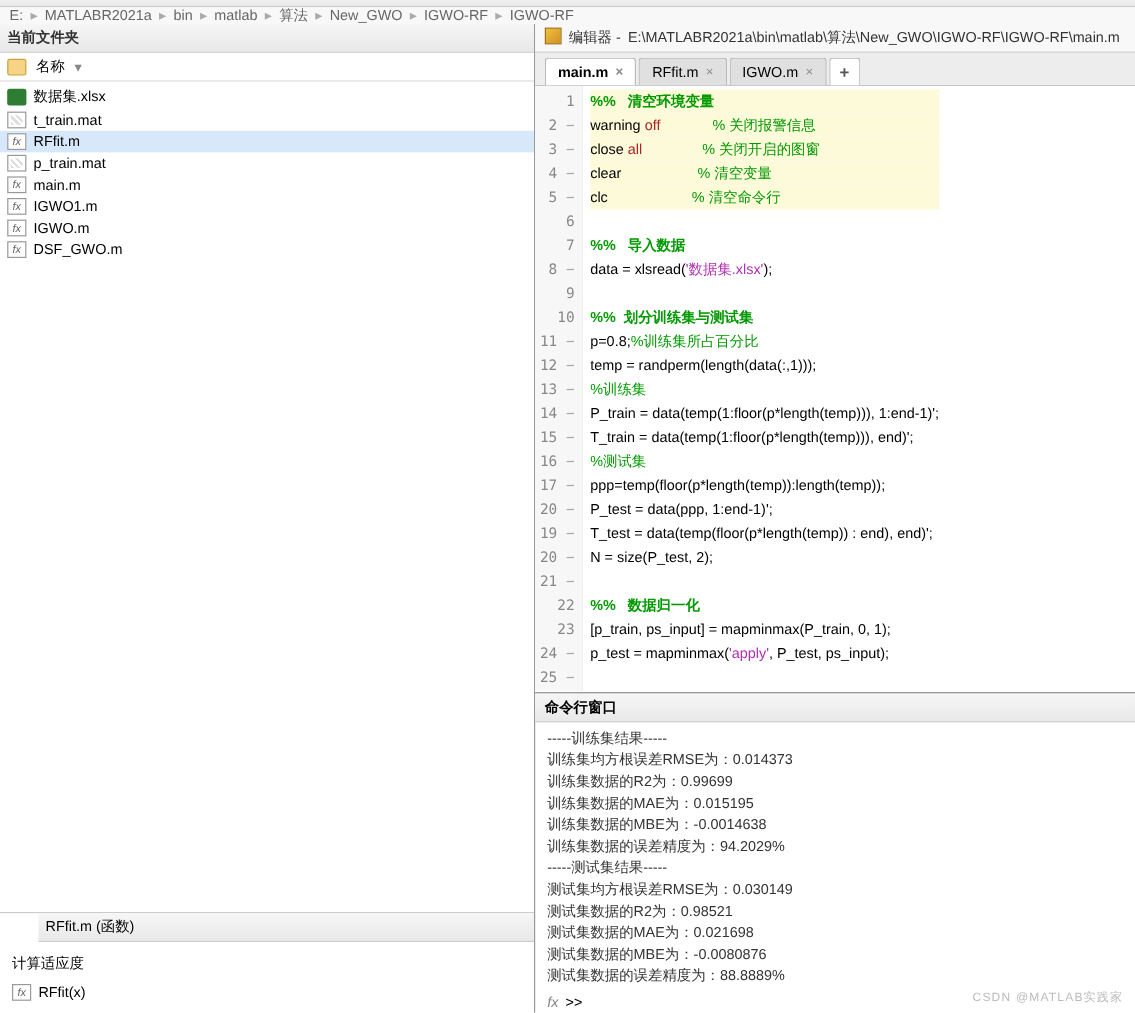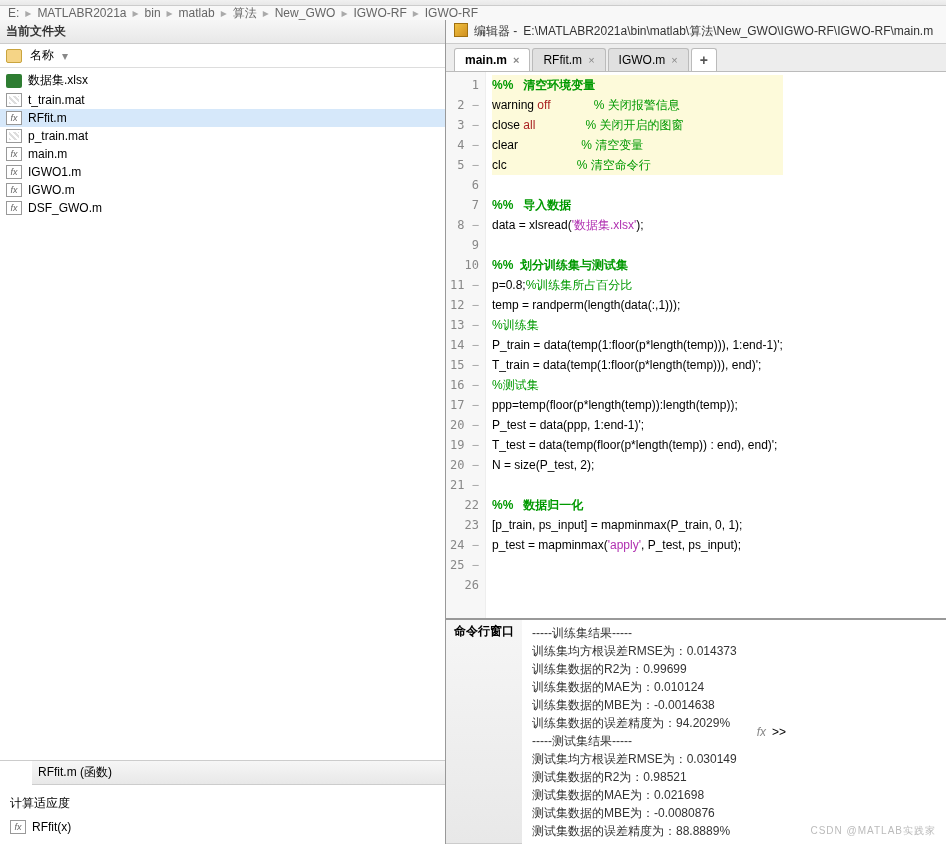--- a/index.html
+++ b/index.html
@@ -37,21 +37,21 @@
 .gutter { width: 40px; background: #f7f7f7; text-align: right; padding: 3px 6px 3px 0; color: #888; border-right: 1px solid #eee; }
 .gutter div { height: 20px; line-height: 20px; font-family: Consolas, monospace; font-size: 12px; }
 .gutter .dash::after { content: " −"; color: #aaa; }
 .code { padding: 3px 6px; font-family: Consolas, "Courier New", monospace; font-size: 13px; }
 .code .line { height: 20px; line-height: 20px; white-space: pre; }
 .section { background: #fdfada; }
 .str { color: #a22; }
 .str2 { color: #b030b0; }
 .cmt { color: #009900; }
 .sec { color: #009900; font-weight: bold; }
-.cmd-panel { border-top: 2px solid #999; display: flex; flex-direction: row; }
+.cmd-panel { border-top: 2px solid #999; display: flex; flex-direction: column; }
 .cmd-header { background: linear-gradient(#f6f6f6,#e8e8e8); padding: 3px 8px; border-bottom: 1px solid #ccc; font-weight: bold; }
 .cmd-body { padding: 4px 10px; font-family: "Microsoft YaHei", SimSun, monospace; font-size: 12px; color: #333; line-height: 18px; }
 .cmd-prompt { padding: 2px 10px; display: flex; align-items: center; gap: 6px; }
 .fx { font-style: italic; color: #888; }
 .watermark { position: fixed; right: 10px; bottom: 6px; color: #bbb; font-size: 10px; letter-spacing: 1px; pointer-events: none; }
 </style>
 </head>
 <body>
 
 <div class="toolbar-top"></div>
@@ -205,21 +205,21 @@
           <div class="line"></div>
         </div>
     </div>
 
     <div class="cmd-panel">
       <div class="cmd-header">命令行窗口</div>
       <div class="cmd-body" id="cmd-body">
           <div>-----训练集结果-----</div>
           <div>训练集均方根误差RMSE为：0.014373</div>
           <div>训练集数据的R2为：0.99699</div>
-          <div>训练集数据的MAE为：0.010124</div>
+          <div>训练集数据的MAE为：0.015195</div>
           <div>训练集数据的MBE为：-0.0014638</div>
           <div>训练集数据的误差精度为：94.2029%</div>
           <div>-----测试集结果-----</div>
           <div>测试集均方根误差RMSE为：0.030149</div>
           <div>测试集数据的R2为：0.98521</div>
           <div>测试集数据的MAE为：0.021698</div>
           <div>测试集数据的MBE为：-0.0080876</div>
           <div>测试集数据的误差精度为：88.8889%</div>
         </div>
       <div class="cmd-prompt">

